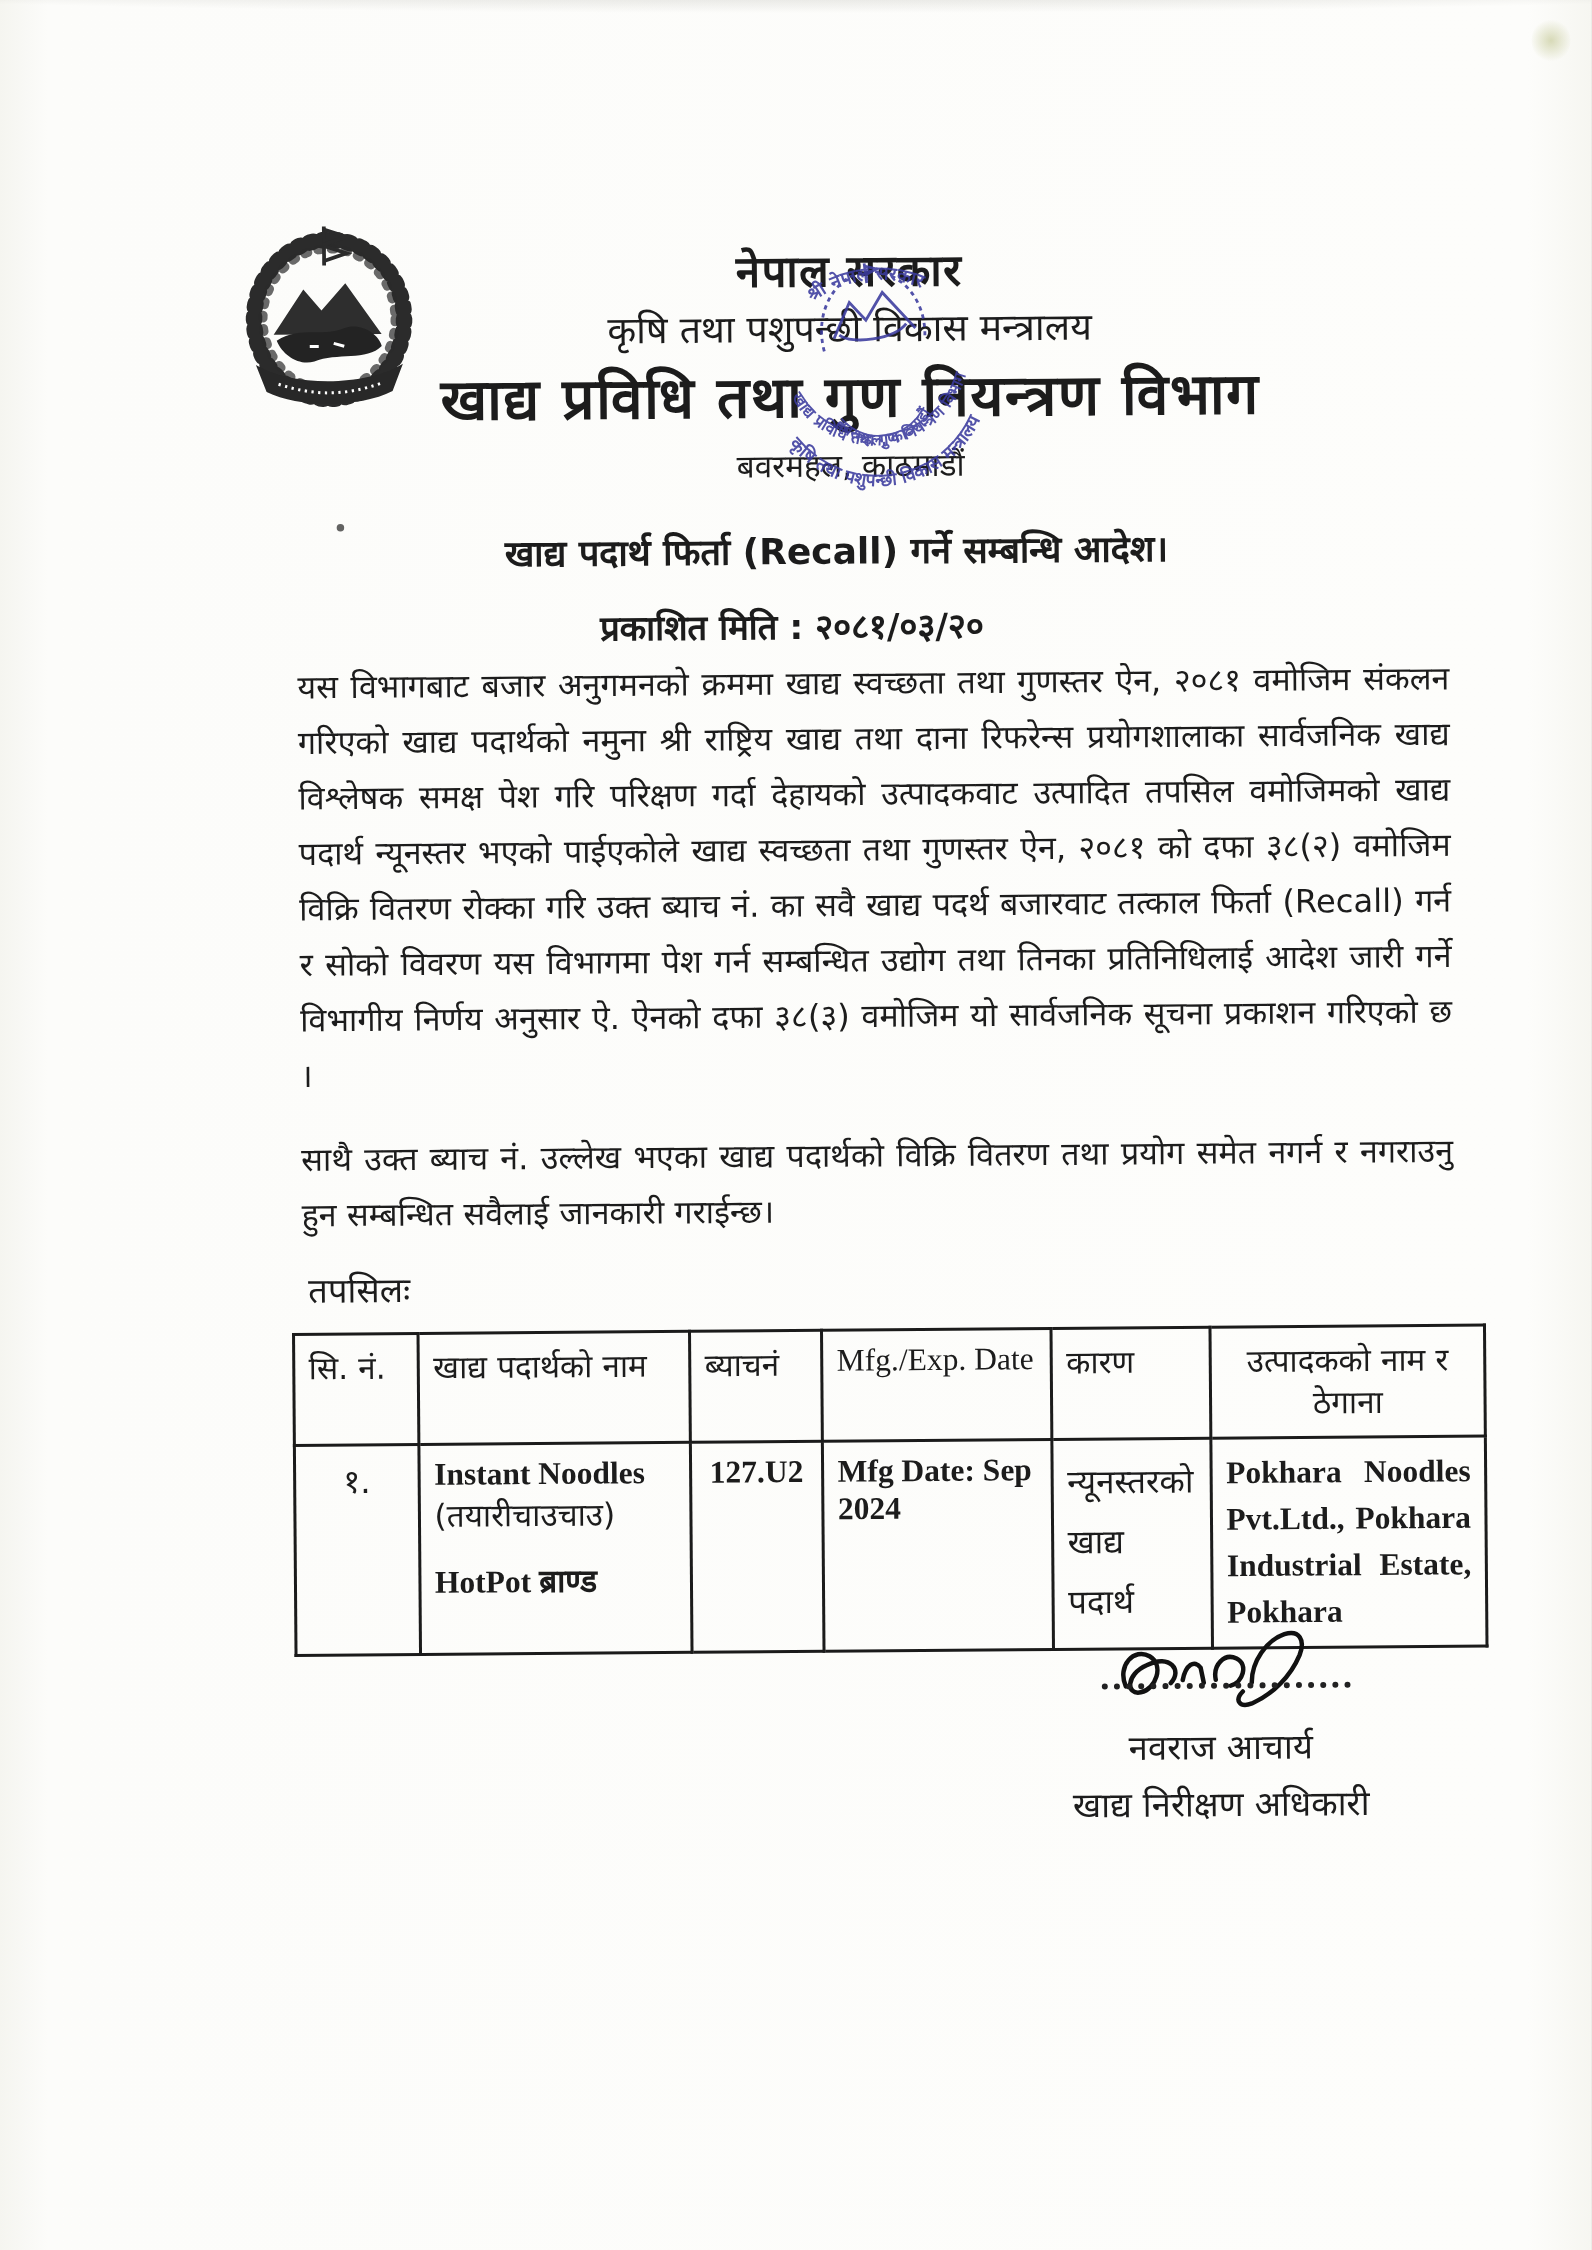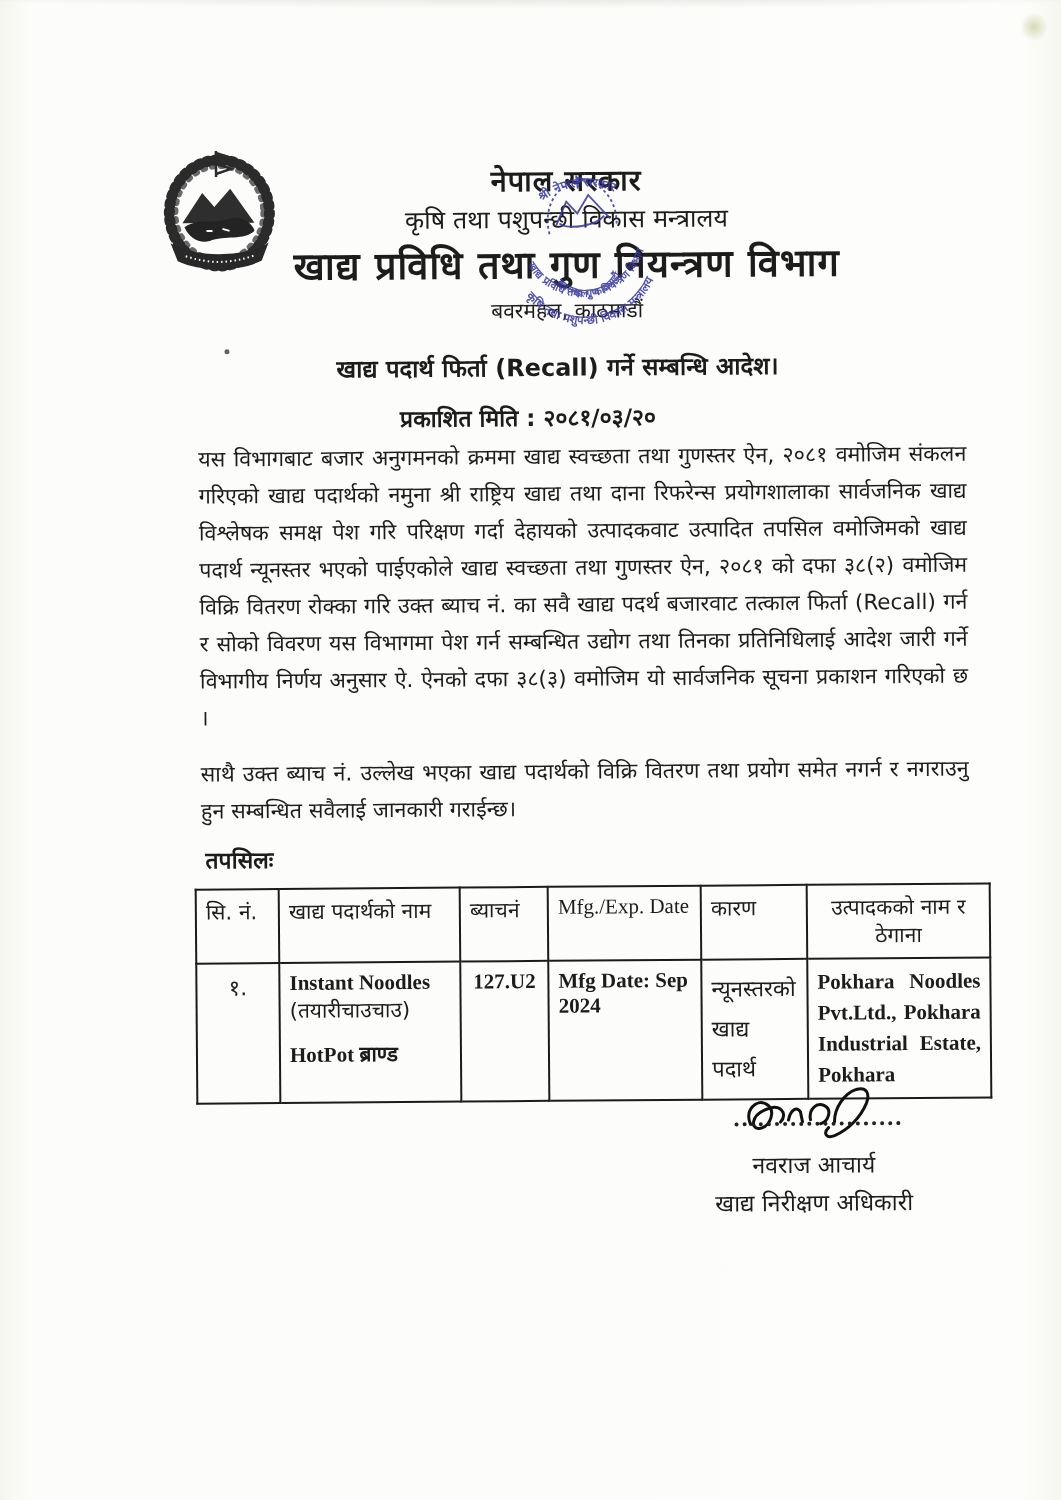--- a/index.html
+++ b/index.html
@@ -33,21 +33,21 @@
 
   
   .title{ position:absolute; left:190px; top:350px; width:740px; text-align:center;
           font-size:24px; font-weight:700; }
   .pubdate{ position:absolute; left:160px; top:401px; width:740px; text-align:center;
           font-size:23px; font-weight:600; }
   .para{ position:absolute; left:200px; width:768px; font-size:21.5px; line-height:37px;
           text-align:justify; }
   .p1{ top:438px; }
   .p2{ top:753px; }
-  .schedule{ position:absolute; left:204px; top:841px; font-size:23px; font-weight:700;text-align:center; }
+  .schedule{ position:absolute; left:204px; top:841px; font-size:23px; font-weight:400;text-align:center; }
 
   
   .tbl{ position:absolute; left:193px; top:886px; width:794px; border-collapse:collapse;
         table-layout:fixed; font-size:21px; }
   .tbl th,.tbl td{ border:2px solid #1b1b1b; padding:7px 9px; vertical-align:top; }
   .tbl th{ font-weight:500; text-align:left; height:58px; }
   .tbl th.c{ text-align:center; }
   .tbl td{ height:118px; }
   .lat{ font-family:"Liberation Serif","DejaVu Serif",serif; font-weight:700; }
   .td-sn{ text-align:center; font-size:22px; }

